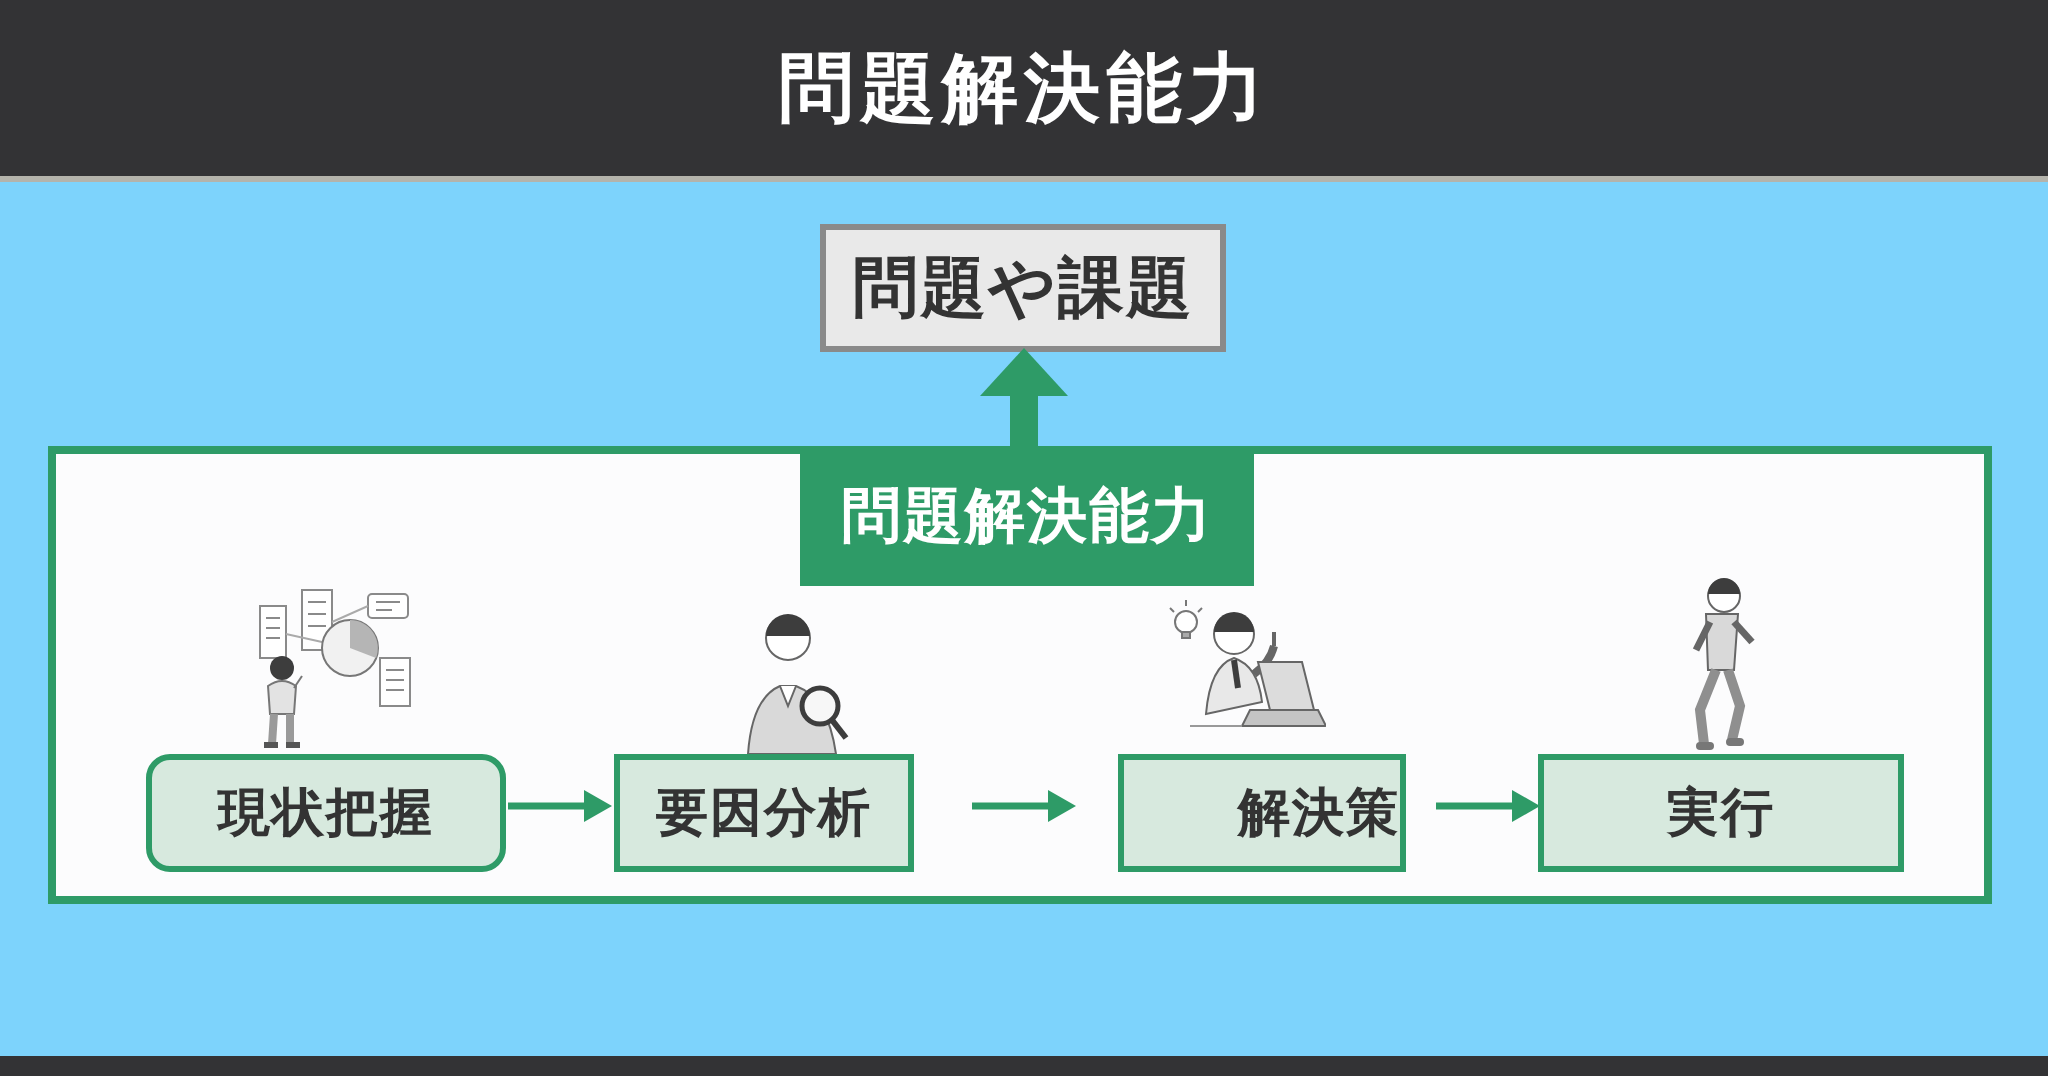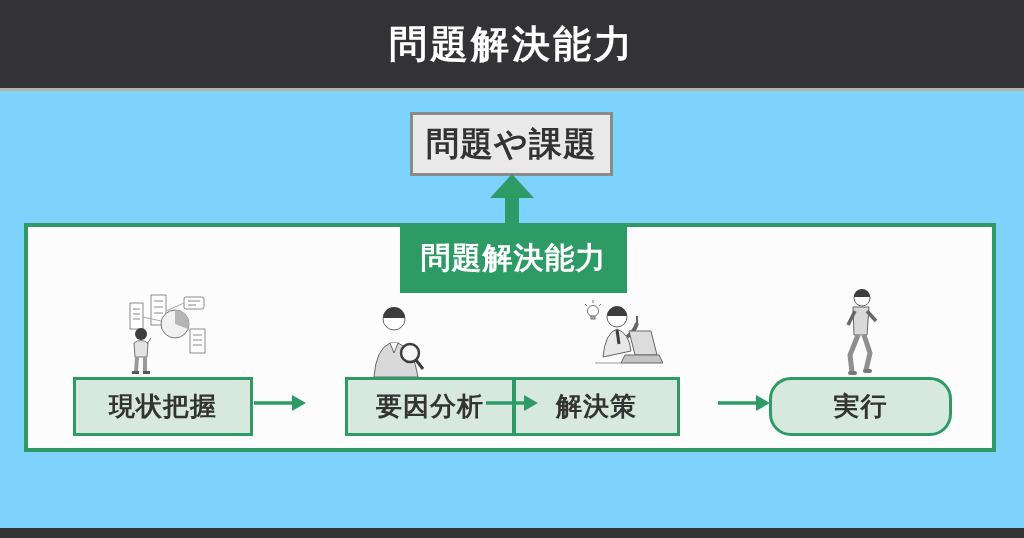--- a/index.html
+++ b/index.html
@@ -50,24 +50,24 @@
     display:flex;align-items:center;justify-content:center;
   }
   .ability-label span{color:#fff;font-size:30px;font-weight:800;letter-spacing:1px;}
   
   .step-box{
     position:absolute;top:377px;height:59px;
     background:#d7e9de;border:3px solid #2e9b67;box-sizing:border-box;
     display:flex;align-items:center;justify-content:center;
   }
   .step-box span{font-size:26px;font-weight:800;color:#333;letter-spacing:1px;}
-  .step-1{left:73px;width:180px;}
-  .step-2{left:307px;width:170px;margin-left:38px;}
-  .step-3{left:513px;width:167px;}
-  .step-4{left:769px;width:183px;border-radius:22px;}
+  .step-1{left:73px;width:180px;border-radius:12px;}
+  .step-2{left:307px;width:150px;}
+  .step-3{left:559px;width:144px;justify-content:flex-end;}
+  .step-4{left:769px;width:183px;}
   
   .flow-arrow{position:absolute;top:392px;width:52px;height:22px;}
   .arrow-1{left:254px;}
   .arrow-2{left:486px;}
   .arrow-3{left:718px;}
   
   .illu{position:absolute;}
   .illu-1{left:118px;top:291px;width:95px;height:86px;}
   .illu-2{left:366px;top:303px;width:62px;height:74px;}
   .illu-3{left:583px;top:299px;width:80px;height:78px;}

